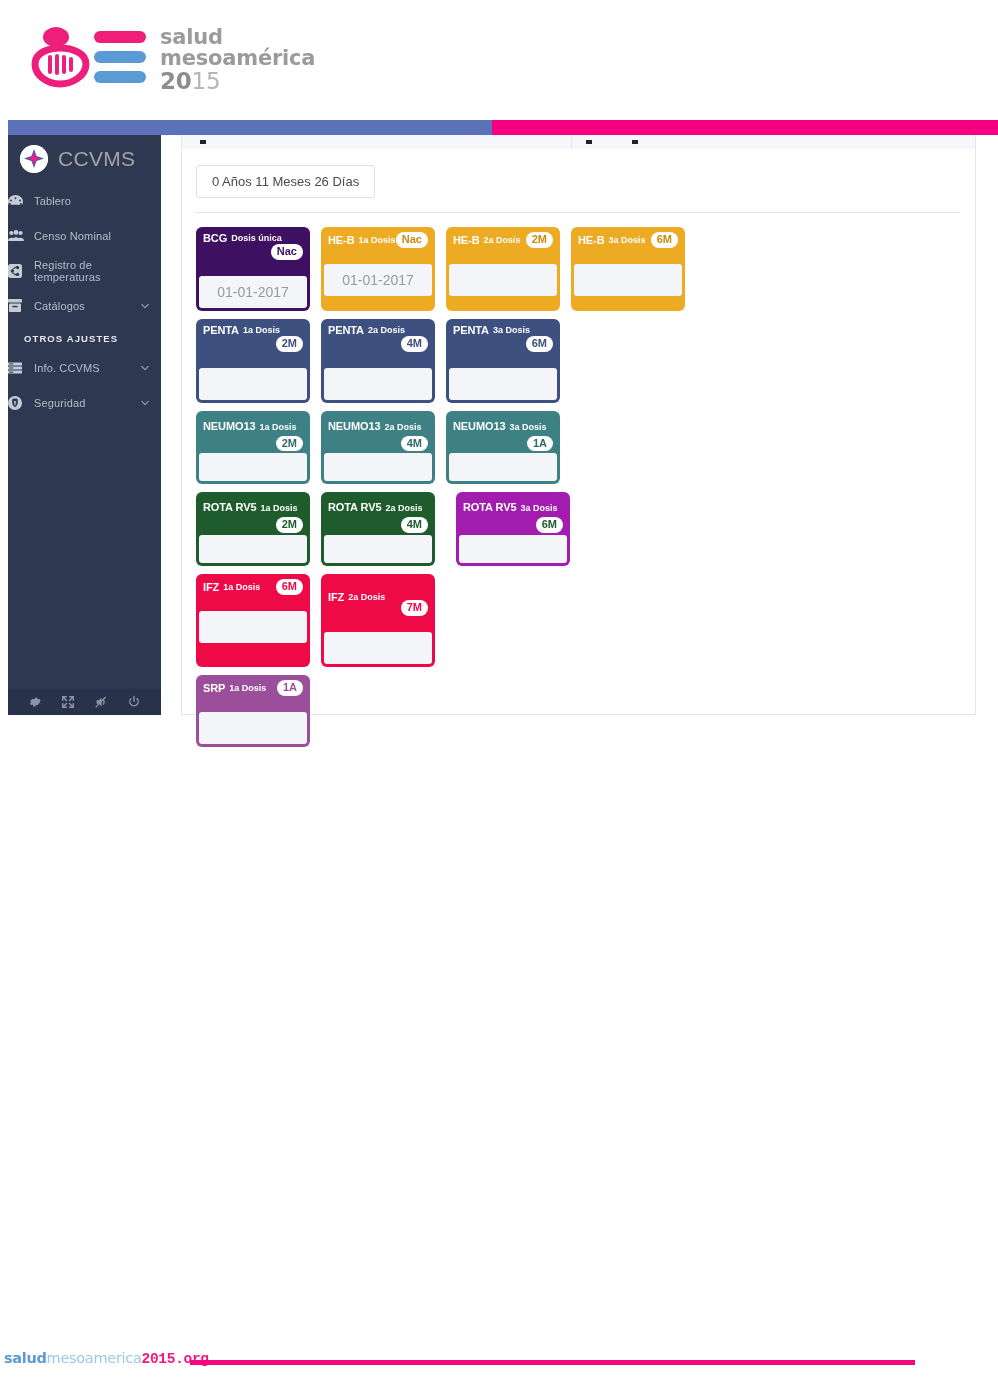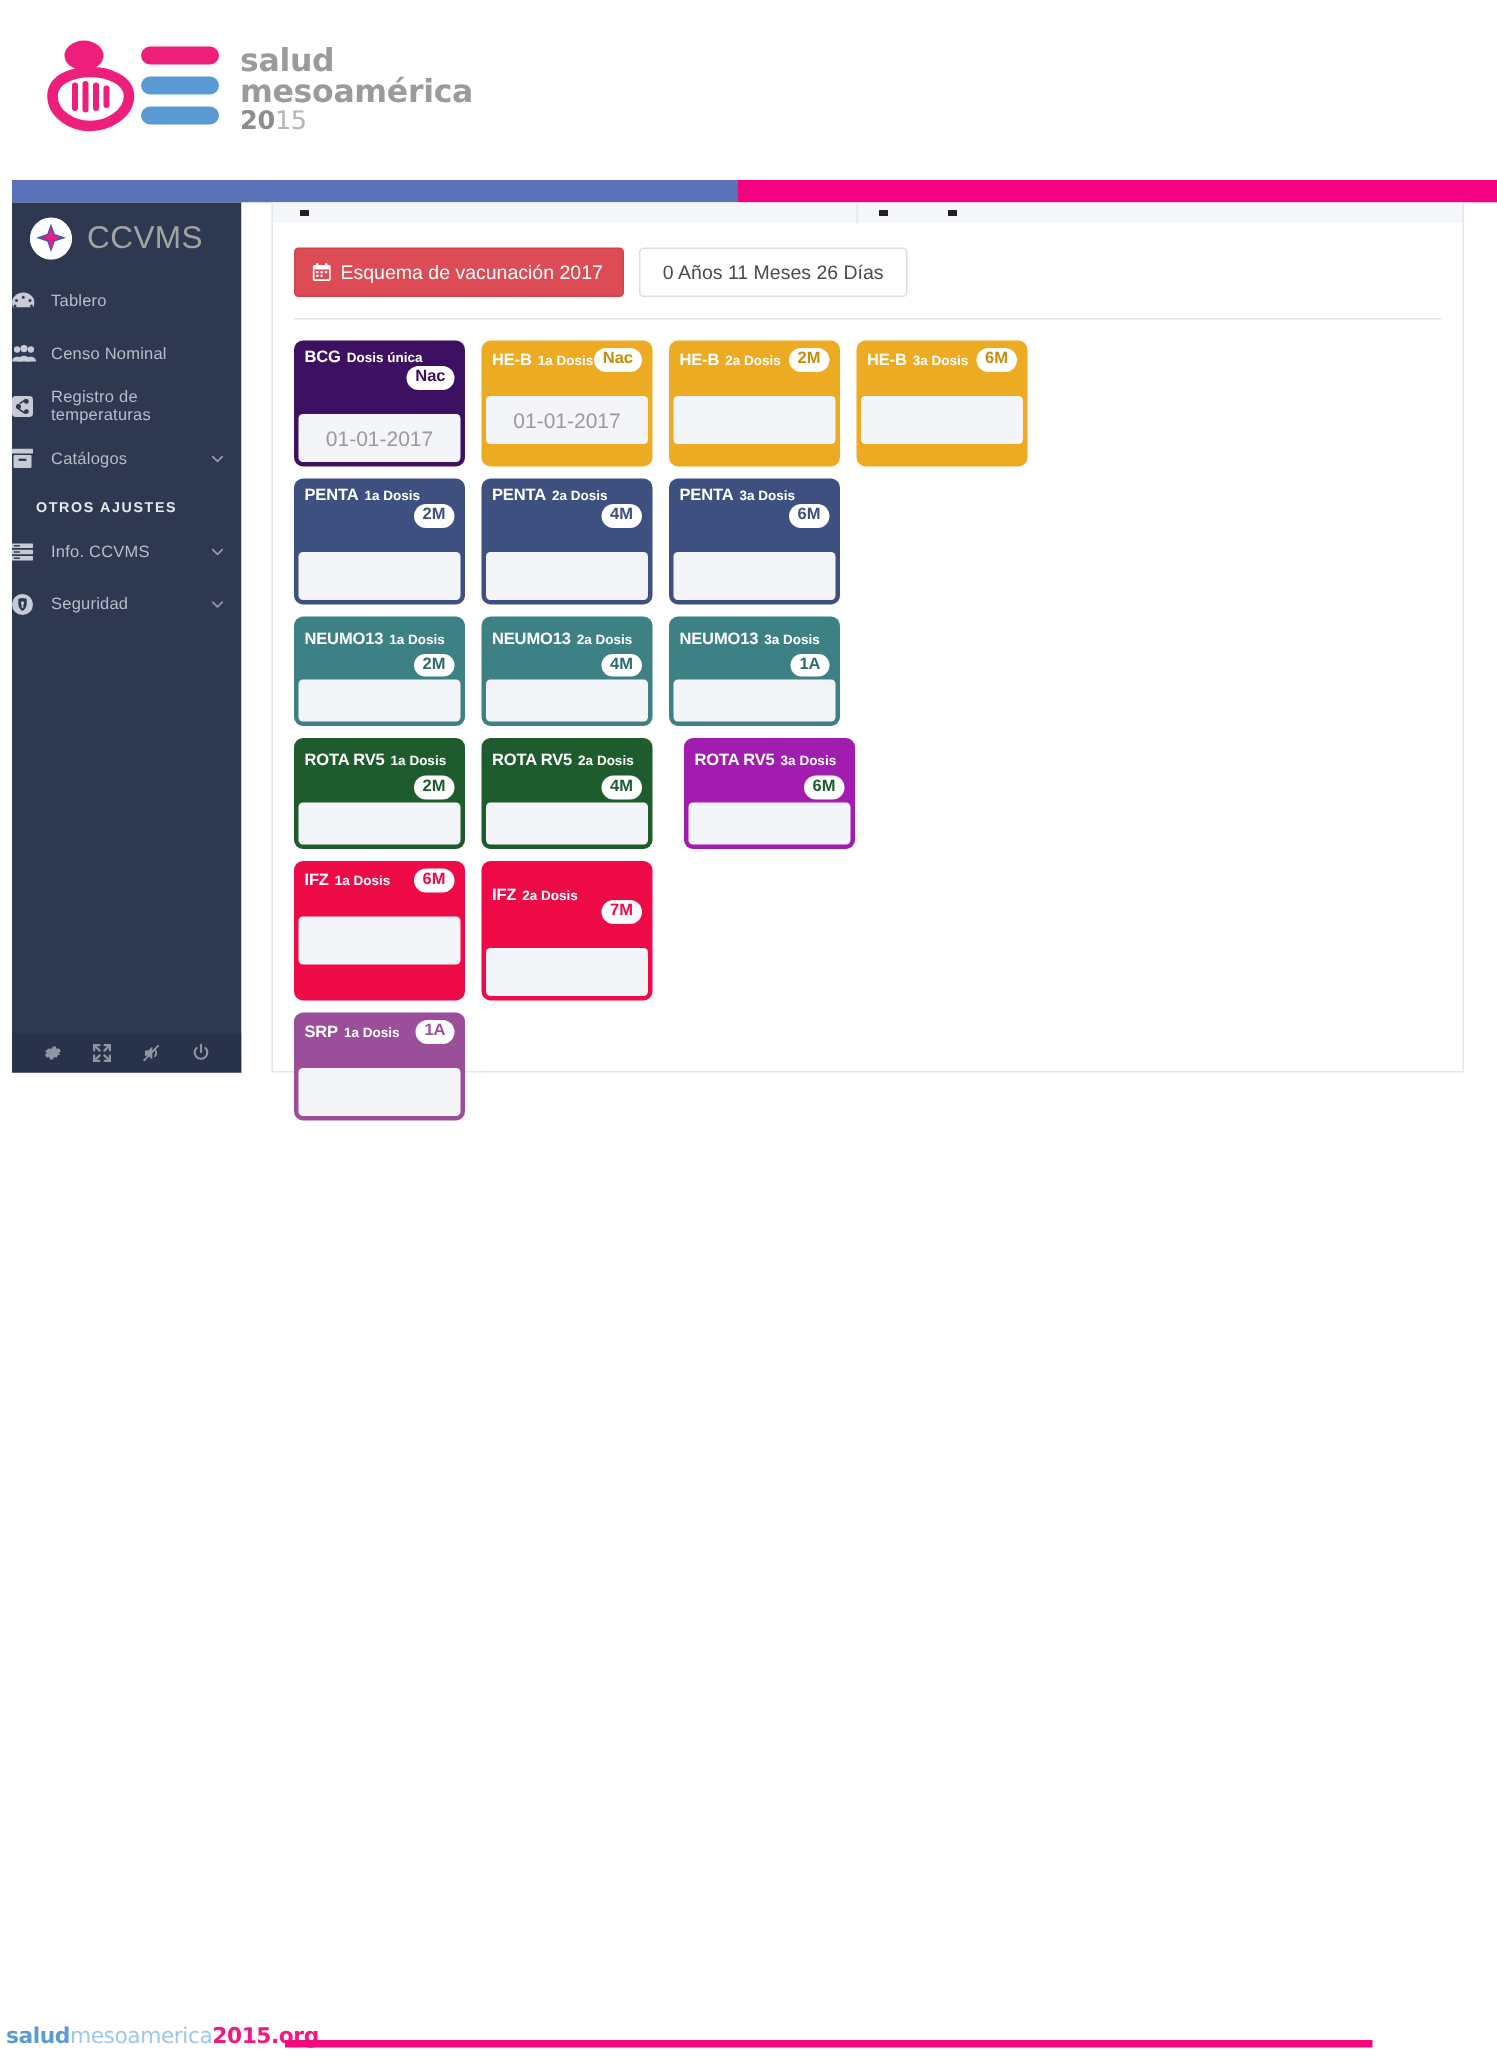--- a/index.html
+++ b/index.html
@@ -19,21 +19,21 @@
   }
   .logo-mark { width: 118px; height: 68px; flex: 0 0 auto; }
   .logo-text {
     margin-left: 12px; line-height: 1.02;
     font-family: "DejaVu Sans", sans-serif;
     color: #9b9b9b; font-size: 21px; font-weight: 600;
     letter-spacing: -0.2px;
   }
   .logo-text .l1 { display:block; }
   .logo-text .l2 { display:block; }
-  .logo-text .l3 { display:block; font-size: 17px; }
+  .logo-text .l3 { display:block; font-size: 23px; }
   .logo-text .l3 b { color: #8d8d8d; font-weight: 700; }
   .logo-text .l3 i { font-style: normal; color:#b5b5b5; font-weight: 400; }
 
   
   .topbar { position:absolute; left:8px; top:120px; width:990px; height:15px; }
   .topbar .seg-blue { position:absolute; left:0; top:0; width:484px; height:15px; background:#5b72ba; }
   .topbar .seg-pink { position:absolute; left:484px; top:0; width:506px; height:15px; background:#f50080; }
 
   
   .sidebar {
@@ -155,21 +155,21 @@
   .vcard.two-line .vbody { height:28px; }
 
   
   .footer { position:absolute; left:0; bottom:0; width:998px; height:41px; }
   .footer-url {
     position:absolute; left:4px; top:10px; font-size:14.5px; font-weight:700;
     font-family:"DejaVu Sans", sans-serif; letter-spacing:-0.3px;
   }
   .footer-url .b1 { color:#5b9bd5; }
   .footer-url .b2 { color:#9ec7e8; font-weight:400; }
-  .footer-url .b3 { color:#f5177f; }
+  .footer-url .b3 { color:#f5177f;font-family:Liberation Mono, monospace; }
   .footer-line {
     position:absolute; left:190px; top:20px; width:725px; height:5px; background:#f5077f;
   }
 </style>
 </head>
 <body>
 
 <div class="page">
 
   <div class="logo-banner">
@@ -342,38 +342,20 @@
       <div class="divider"></div>
       <div class="ghost g1"></div>
       <div class="ghost g2"></div>
       <div class="ghost g3"></div>
     </div>
 
     <div class="panel">
       <div class="panel-inner">
 
         <div class="btn-row">
-          <div class="btn-scheme">
-            <span class="cal-ico">
-              <svg width="13" height="13" viewBox="0 0 14 14" fill="#ffffff">
-                <rect x="0.6" y="1.8" width="12.8" height="11.4" rx="1.2"></rect>
-                <rect x="1.8" y="5" width="10.4" height="7" fill="#dd4b55"></rect>
-                <rect x="3" y="0.4" width="1.6" height="3" rx="0.7"></rect>
-                <rect x="9.4" y="0.4" width="1.6" height="3" rx="0.7"></rect>
-                <g fill="#ffffff">
-                  <rect x="3" y="6.2" width="1.7" height="1.5"></rect>
-                    <rect x="6.1" y="6.2" width="1.7" height="1.5"></rect>
-                  <rect x="9.2" y="6.2" width="1.7" height="1.5"></rect>
-                    <rect x="3" y="8.8" width="1.7" height="1.5"></rect>
-                  <rect x="6.1" y="8.8" width="1.7" height="1.5"></rect>
-                </g>
-              </svg>
-            </span>
-            <span>Esquema de vacunación 2017</span>
-          </div>
           <div class="btn-age">0 Años 11 Meses 26 Días</div>
         </div>
 
         <hr class="hr-sep">
 
         <div class="grid" id="card-grid">
             <div class="grid-row">
               <div class="vcard" style="background: rgb(61, 16, 97);">
                 <div class="vhead">
                   <span class="vname">BCG</span>

